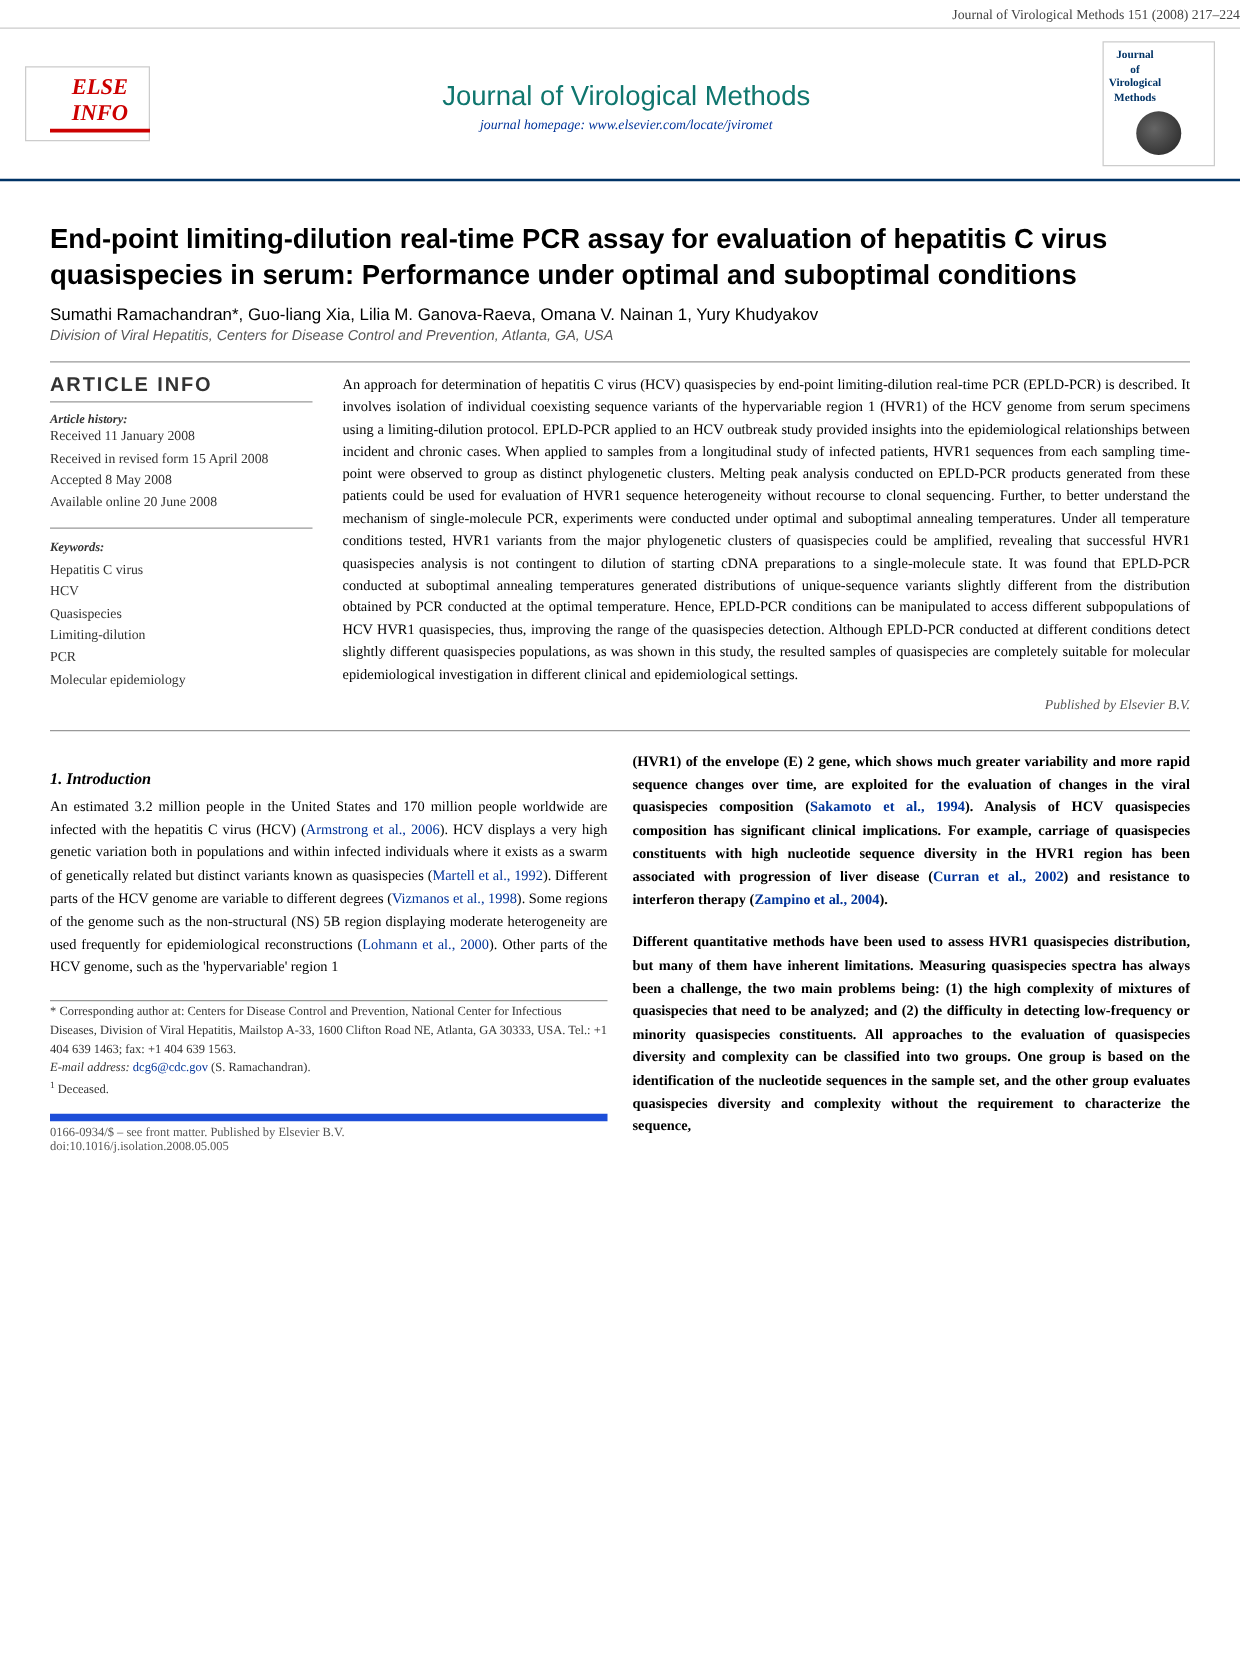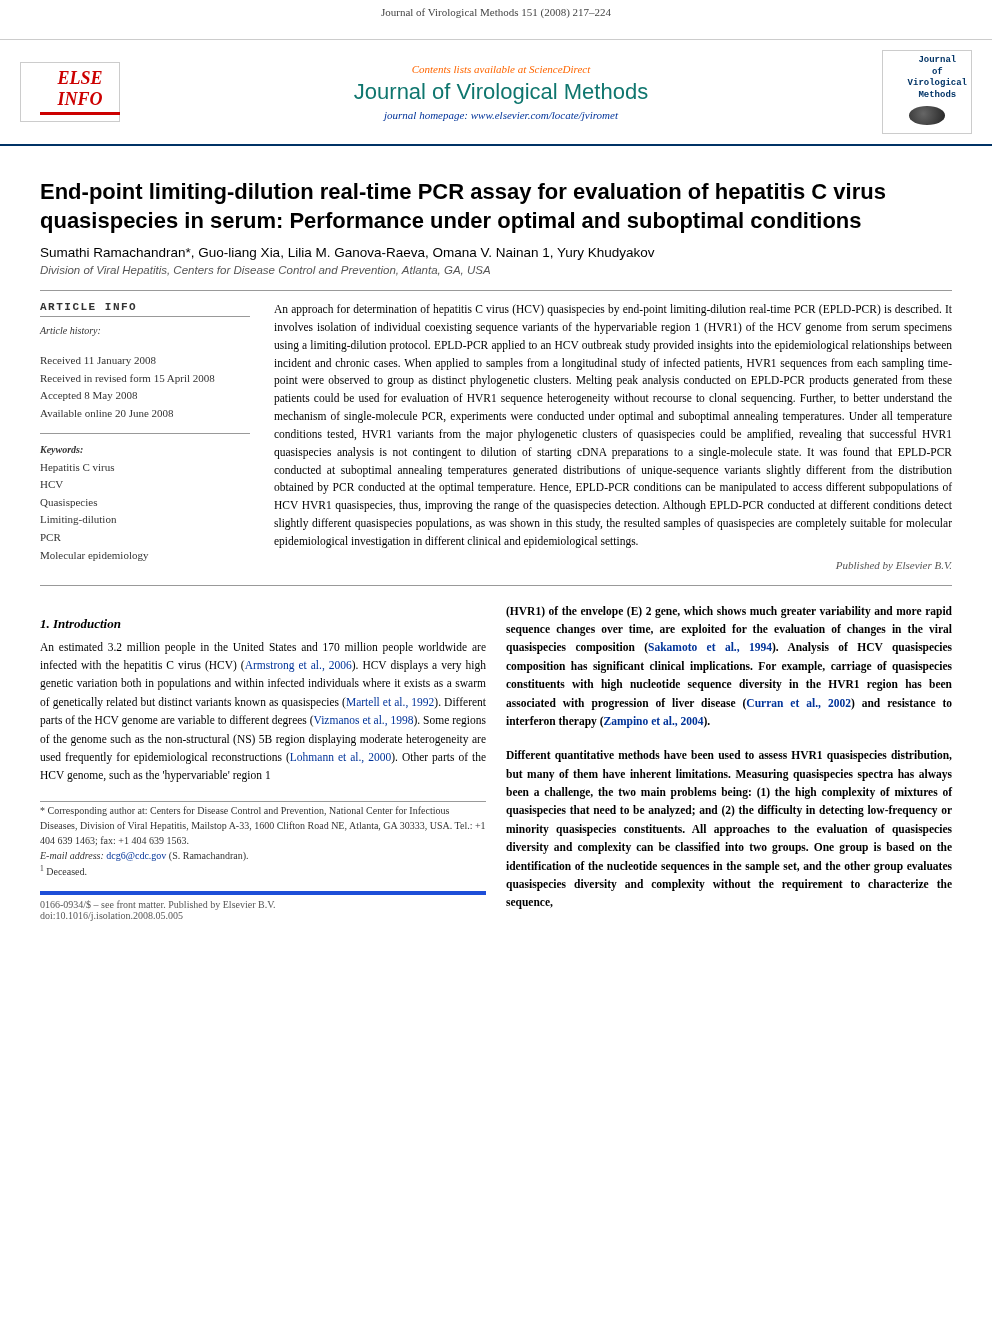--- a/index.html
+++ b/index.html
@@ -6,24 +6,24 @@
     body {
       font-family: "Times New Roman", Times, serif;
       font-size: 13px;
       background: #fff;
       color: #000;
       width: 992px;
       min-height: 1323px;
     }
 
     .top-bar {
-      text-align: center;
+      text-align: right;
       font-size: 11px;
       color: #444;
-      padding: 6px 0 21px;
+      padding: 6px 0 4px;
       border-bottom: 1px solid #ccc;
     }
 
     .journal-header {
       display: flex;
       align-items: center;
       justify-content: space-between;
       padding: 10px 20px;
       border-bottom: 2px solid #003366;
     }
@@ -72,29 +72,29 @@
       color: #555;
       font-style: italic;
     }
 
     .journal-header .homepage-link span {
       color: #003399;
     }
 
     .journal-header .journal-logo {
       width: 90px;
-      height: 84px;
+      height: 100px;
       border: 1px solid #ccc;
       display: flex;
       flex-direction: column;
-      align-items: flex-end;
+      align-items: flex-start;
       justify-content: center;
       font-size: 9px;
       color: #003366;
-      font-family: Liberation Mono, monospace;
+      font-family: Liberation Serif, serif;
       text-align: center;
       padding: 4px;
     }
 
     .journal-logo .logo-circle {
       width: 36px;
       height: 36px;
       border-radius: 50%;
       background: radial-gradient(circle at 40% 40%, #666, #222);
       margin: 4px auto;
@@ -143,37 +143,37 @@
     .left-col {
       width: 210px;
       flex-shrink: 0;
     }
 
     .right-col {
       flex: 1;
     }
 
     .section-label {
-      font-size: 11px;
+      font-size: 16px;
       font-weight: bold;
       letter-spacing: 1.5px;
       text-transform: uppercase;
       color: #333;
       border-bottom: 1px solid #999;
       padding-bottom: 3px;
       margin-bottom: 8px;
-      font-family: Liberation Mono, monospace;
+      font-family: Liberation Sans, sans-serif;
     }
 
     .article-info-label {
       font-size: 10px;
       font-style: italic;
       color: #333;
-      font-weight: normal;
-      margin-bottom: 16px;
+      font-weight: bold;
+      margin-bottom: 0;
     }
 
     .article-info-row {
       font-size: 11px;
       color: #333;
       line-height: 1.6;
     }
 
     .keywords-title {
       font-size: 10px;
@@ -247,21 +247,21 @@
     }
 
     .footnote-text {
       font-size: 10px;
       color: #333;
       line-height: 1.5;
     }
 
     .bottom-bar {
       margin-top: 12px;
-      border-top: 4px solid #1d4ed8;
+      border-top: 6px solid #1d4ed8;
       padding-top: 4px;
     }
 
     .bottom-bar-text {
       font-size: 10px;
       color: #555;
     }
 
     .superscript {
       vertical-align: super;
@@ -275,24 +275,20 @@
   <span>Journal of Virological Methods 151 (2008) 217–224</span>
 </div>
 
 <div class="journal-header">
   <div class="elsevier-logo">
     <div style="font-size:18px; color:#c00; font-family:serif; font-style:italic;">ELSE</div>
     <div style="font-size:18px; color:#c00; font-family:serif; font-style:italic;">INFO</div>
     <div style="width:80px; height:3px; background:#c00; margin:2px 0;"></div>
   </div>
   <div class="center-block">
-    <div class="sciencedirect-link">
-      <span>Contents lists available at</span>
-      <span style="color:#f60; font-style:italic;">ScienceDirect</span>
-    </div>
     <div class="journal-title">Journal of Virological Methods</div>
     <div class="homepage-link">
       <span>journal homepage: www.elsevier.com/locate/jviromet</span>
     </div>
   </div>
   <div class="journal-logo">
     <div style="font-size:9px; line-height:1.3; text-align:center; color:#003366; font-weight:bold;">Journal<br>of<br>Virological<br>Methods</div>
     <div class="logo-circle"></div>
   </div>
 </div>

